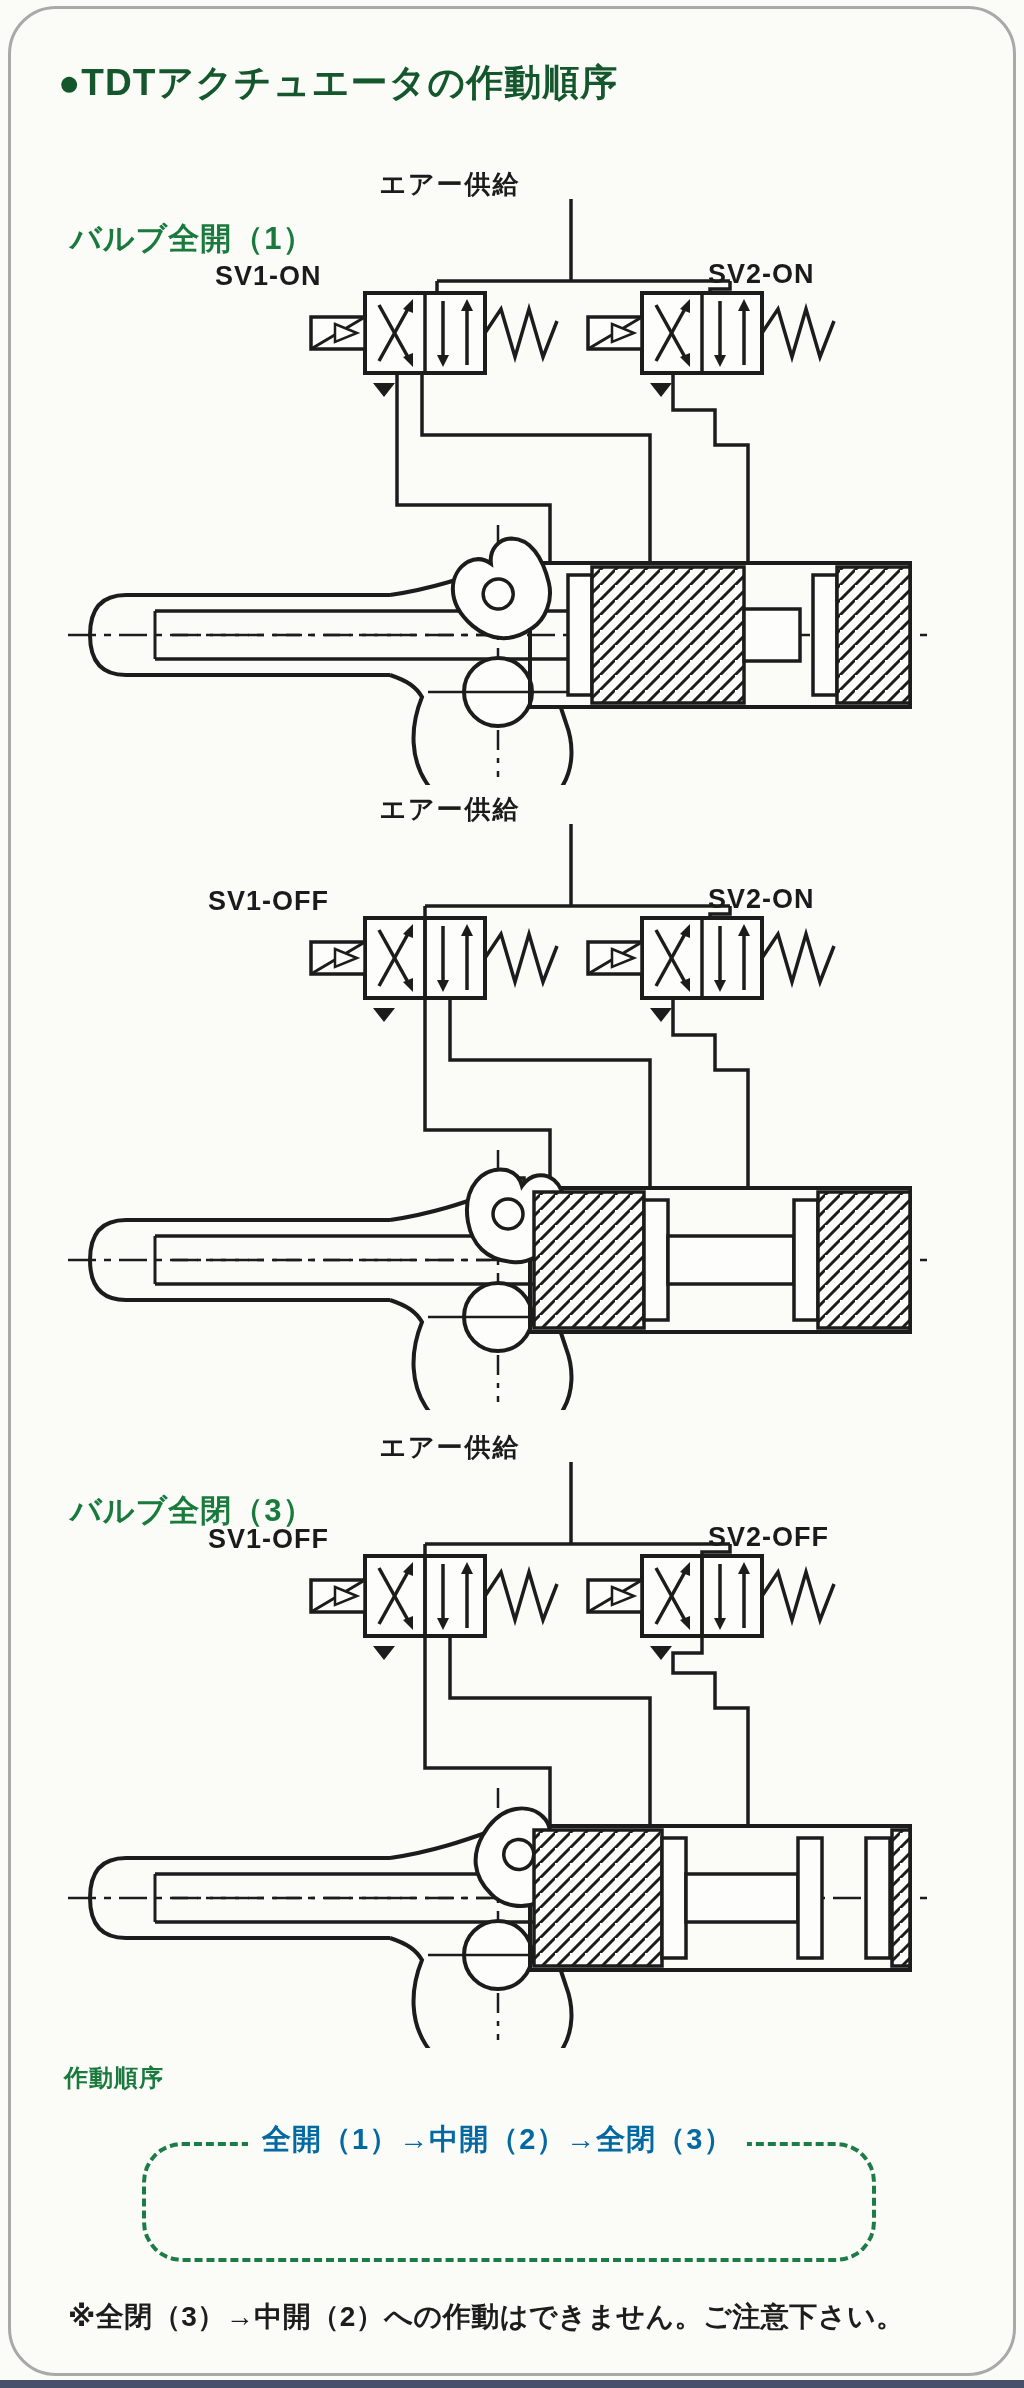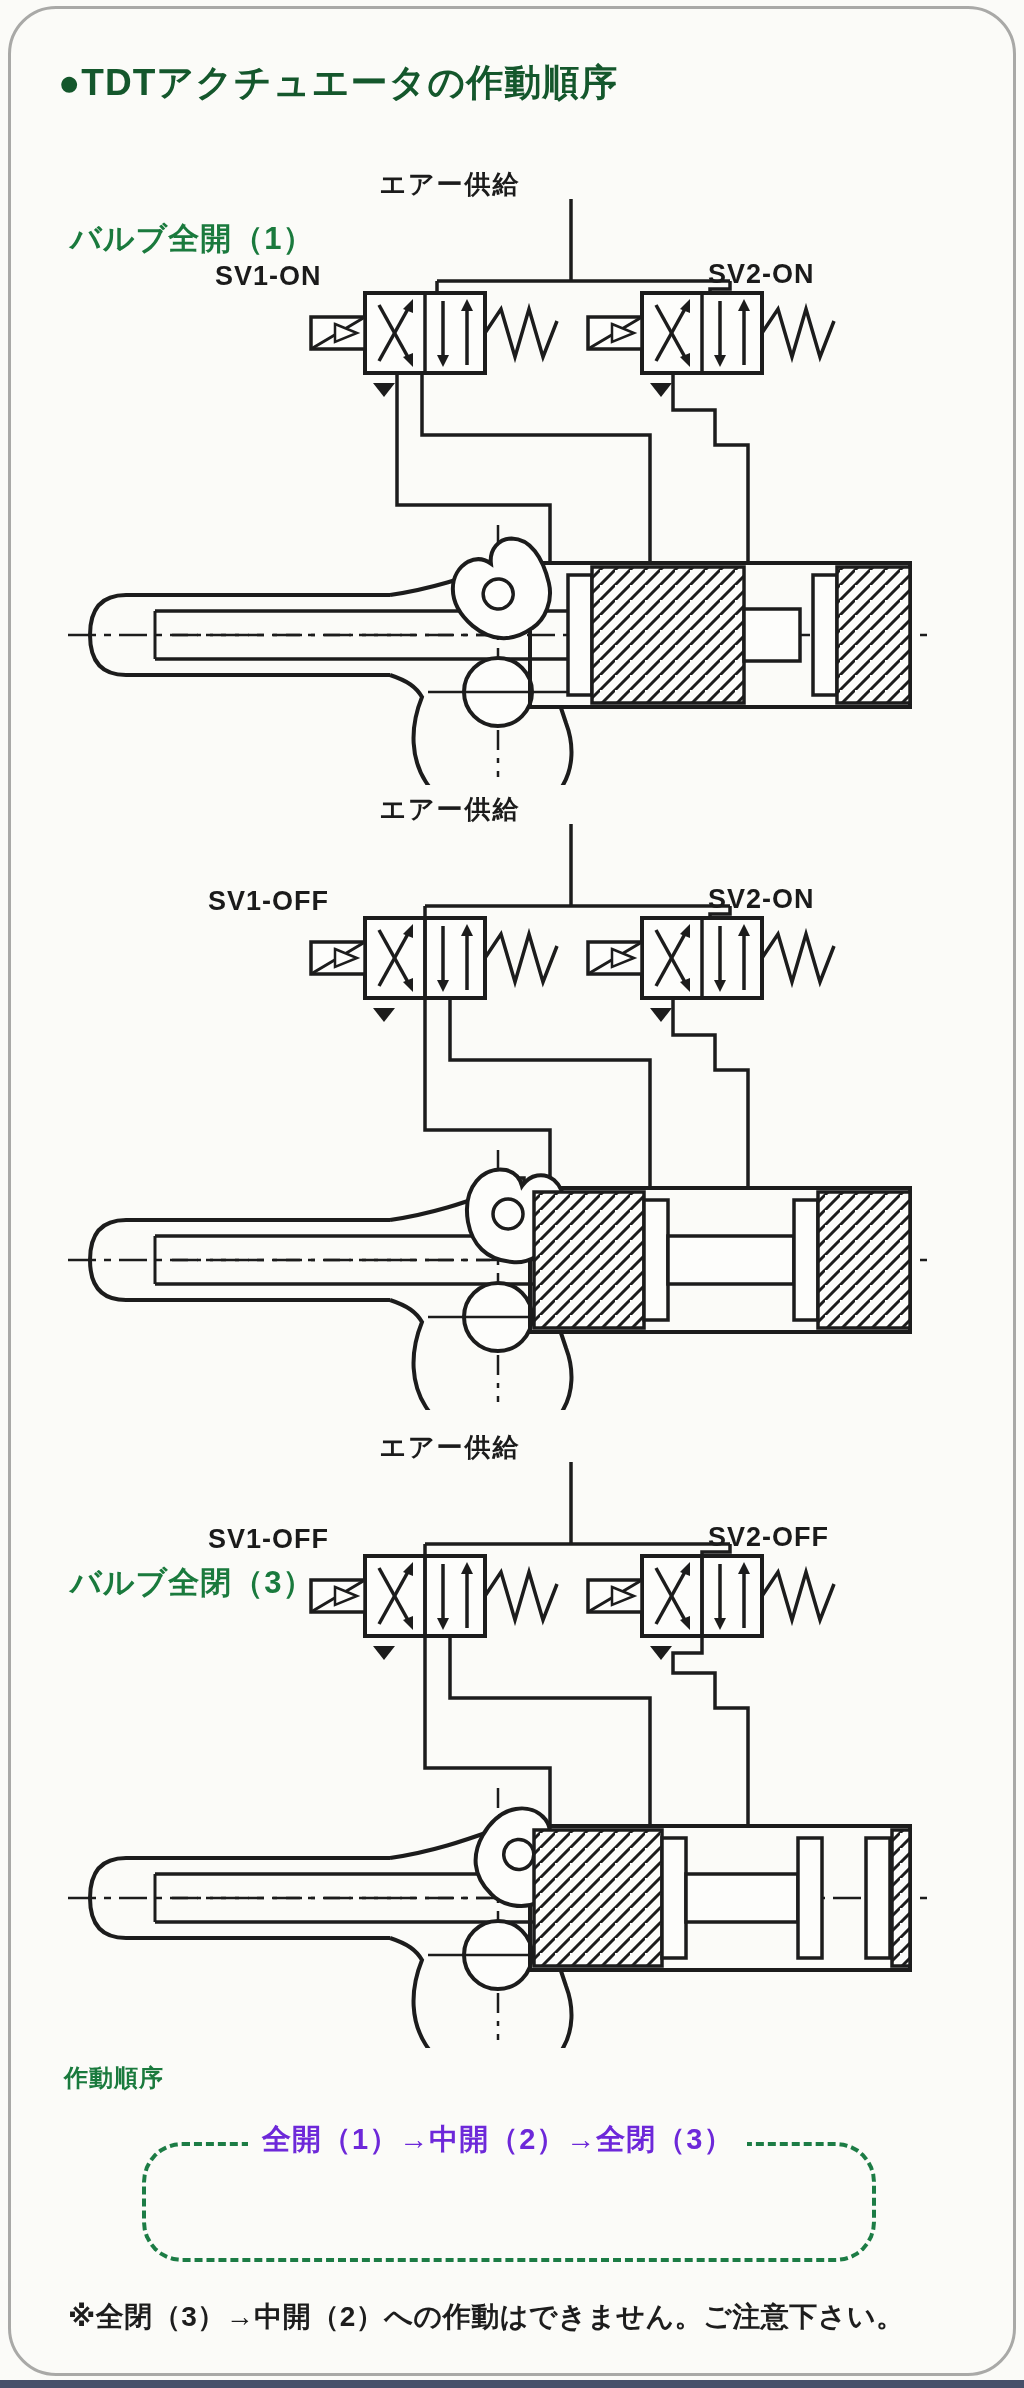--- a/index.html
+++ b/index.html
@@ -19,21 +19,21 @@
   .green-head{color:#1a7a3d;font-weight:bold;letter-spacing:1px;}
   #doc-title{left:58px;top:58px;font-size:37px;color:#14572c;font-weight:bold;letter-spacing:1px;}
   .panel-head{font-size:31px;margin-top:18px;}
   .panel-svg{position:absolute;left:60px;width:880px;height:620px;}
   #seq-head{left:64px;top:2062px;font-size:24px;}
   #seq-box{
     left:142px;top:2142px;width:726px;height:112px;
     border:4px dashed #1c7c45;border-radius:40px;
   }
   #seq-flow{
-    left:248px;top:2120px;font-size:29px;font-weight:bold;color:#6d28d9;
+    left:248px;top:2120px;font-size:29px;font-weight:bold;color:#0369a1;
     background:#fbfbf8;padding:0 14px;letter-spacing:1px;z-index:2;
   }
   #seq-note{left:68px;top:2298px;font-size:28px;font-weight:bold;color:#1d1d1d;letter-spacing:0.5px;}
   svg text{font-family:"Liberation Sans","DejaVu Sans",sans-serif;}
   .sv-label{font-size:27px;font-weight:bold;fill:#1b1b1b;letter-spacing:1px;}
   .air-label{font-size:26px;font-weight:bold;fill:#1b1b1b;letter-spacing:2px;}
 </style>
 </head>
 <body>
 
@@ -103,21 +103,21 @@
         <circle cx="448" cy="424" r="15" fill="#fdfdfb" stroke="#1c1c1c" stroke-width="3.5"></circle>
       </g>
     </defs>
   </svg>
 
   <div id="bottom-edge"></div>
 
   <div id="doc-title" class="abs">●TDTアクチュエータの作動順序</div>
 
   <div class="abs green-head panel-head" style="left:70px;top:200px;">バルブ全開（1）</div>
-  <div class="abs green-head panel-head" style="left:70px;top:1544px;">バルブ全閉（3）</div>
+  <div class="abs green-head panel-head" style="left:70px;top:1472px;">バルブ全閉（3）</div>
 
   <svg class="panel-svg" style="top:165px" viewBox="0 0 880 620">
     <text class="air-label" x="390" y="28" text-anchor="middle">エアー供給</text>
     <g stroke="#1c1c1c" stroke-width="3.5" fill="none">
       <path d="M511,34 V116"></path>
       <path d="M377,116 H670"></path>
       <path d="M377,116 V128"></path>
       <path d="M670,116 V124 H650 V128"></path>
       <path d="M337,208 V340 H490 V398"></path>
       <path d="M362,208 V270 H590 V398"></path>

